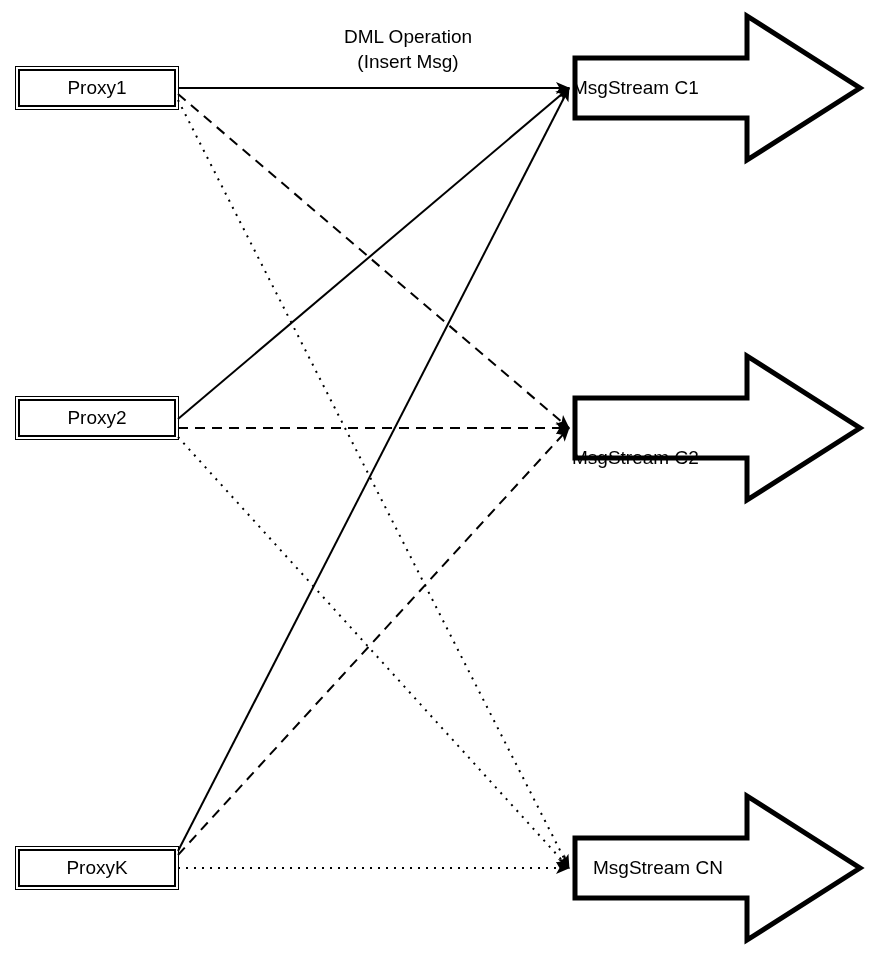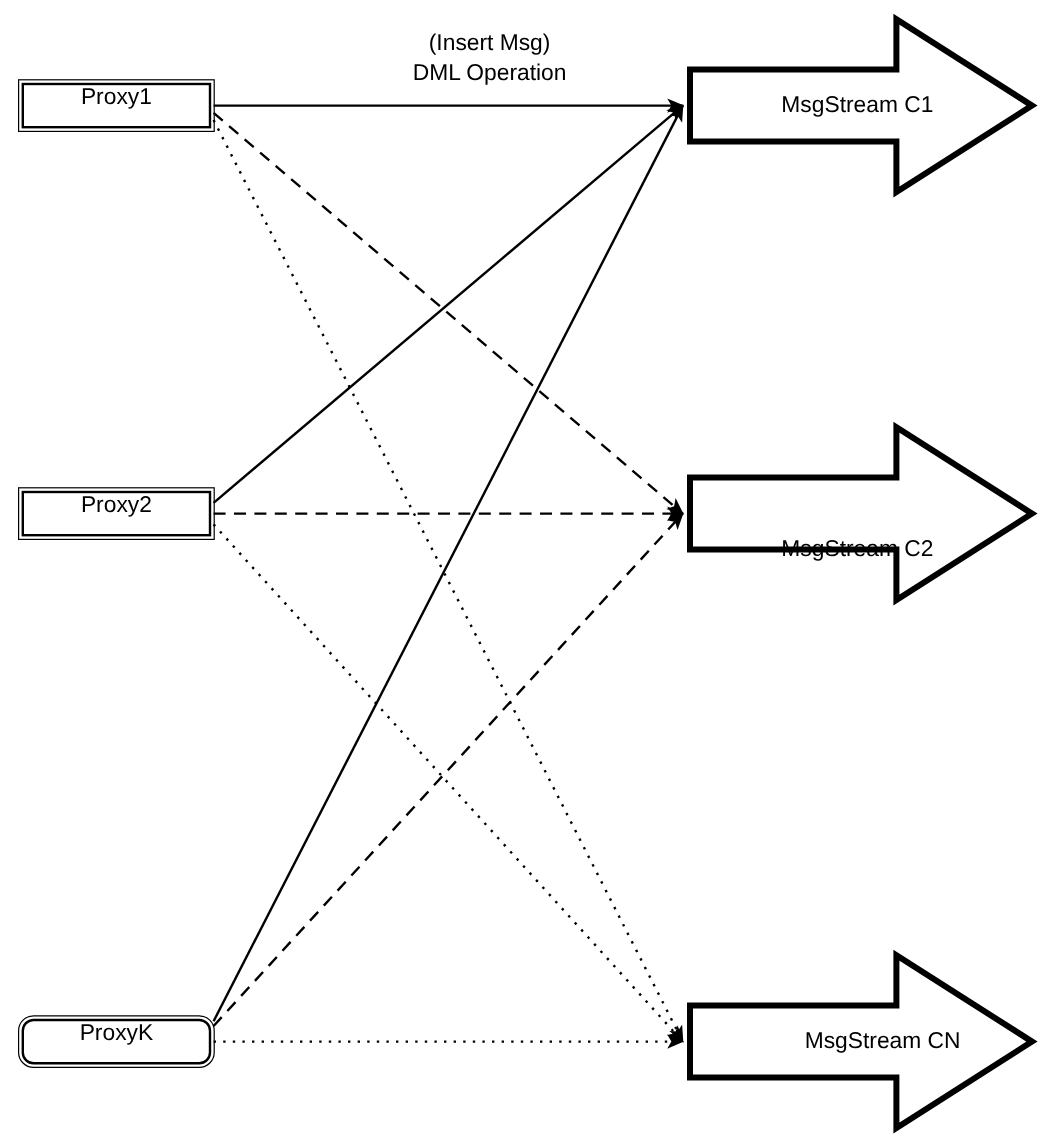--- a/index.html
+++ b/index.html
@@ -17,30 +17,29 @@
     position: absolute;
     left: 18px;
     width: 158px;
     height: 38px;
     box-sizing: border-box;
     background: #ffffff;
     border: 2px solid #000;
     outline: 1px solid #000;
     outline-offset: 2px;
     display: flex;
-    align-items: flex-start;
+    align-items: center;
     justify-content: center;
     font-size: 19px;
     z-index: 2;
   }
   .stream-label {
     position: absolute;
     left: 572px;
     width: 285px;
-    text-align: center;
     font-size: 19px;
     line-height: 24px;
     z-index: 3;
   }
   .dml-label {
     position: absolute;
     left: 288px;
     top: 24px;
     width: 240px;
     text-align: center;
@@ -73,31 +72,31 @@
     <line x1="178" y1="100" x2="569" y2="868" stroke="#000" stroke-width="2" stroke-dasharray="2 6" marker-end="url(#ah)"></line>
     <line x1="178" y1="437" x2="569" y2="868" stroke="#000" stroke-width="2" stroke-dasharray="2 6" marker-end="url(#ah)"></line>
     <line x1="178" y1="868" x2="569" y2="868" stroke="#000" stroke-width="2" stroke-dasharray="2 6" marker-end="url(#ah)"></line>
 
     <polygon points="575,58 747,58 747,16 860,88 747,160 747,118 575,118" fill="#ffffff" stroke="#000000" stroke-width="5" stroke-linejoin="miter"></polygon>
     <polygon points="575,398 747,398 747,356 860,428 747,500 747,458 575,458" fill="#ffffff" stroke="#000000" stroke-width="5" stroke-linejoin="miter"></polygon>
     <polygon points="575,838 747,838 747,796 860,868 747,940 747,898 575,898" fill="#ffffff" stroke="#000000" stroke-width="5" stroke-linejoin="miter"></polygon>
   </svg>
 
   <div class="dml-label">
+    <span>DML Operation</span>
     <span>(Insert Msg)</span>
-    <span>DML Operation</span>
   </div>
 
   <div class="proxy-box" style="top:69px;">
     <span>Proxy1</span>
   </div>
-  <div class="proxy-box" style="top:409px;">
+  <div class="proxy-box" style="top:399px;">
     <span>Proxy2</span>
   </div>
-  <div class="proxy-box" style="top:849px;border-radius:10px;">
+  <div class="proxy-box" style="top:849px;">
     <span>ProxyK</span>
   </div>
 
   <div class="stream-label" style="top:76px;">MsgStream C1</div>
   <div class="stream-label" style="top:416px;margin-top:30px;">MsgStream C2</div>
   <div class="stream-label" style="top:856px;padding-left:21px;">MsgStream CN</div>
 
 </div>
 
 </body></html>

